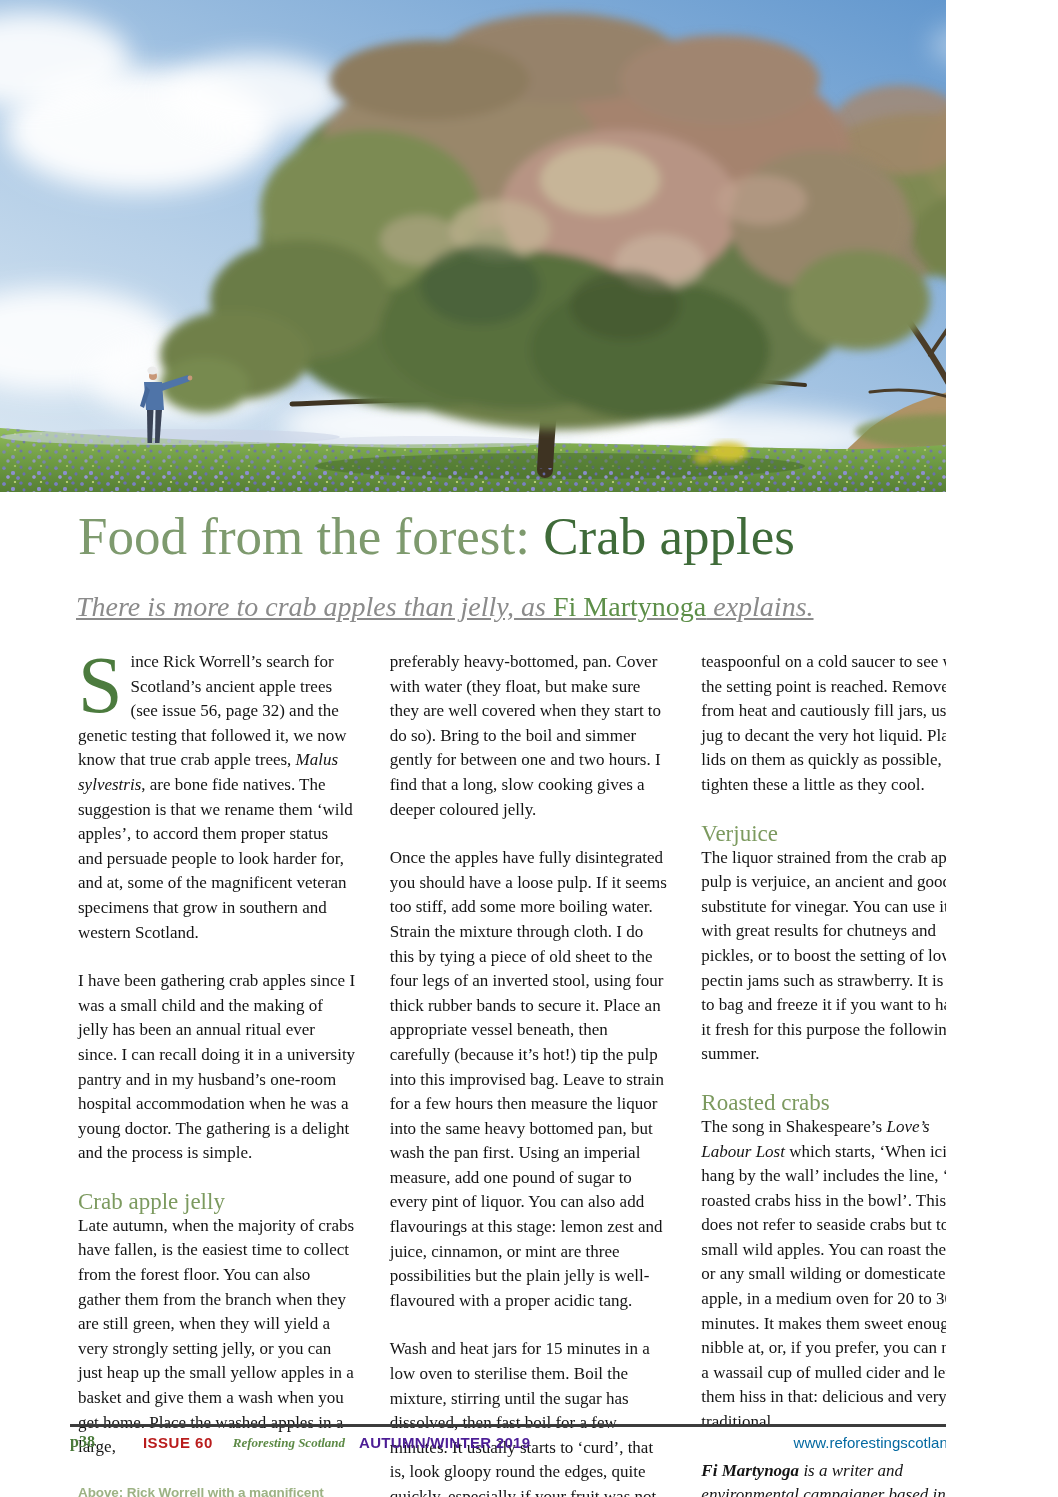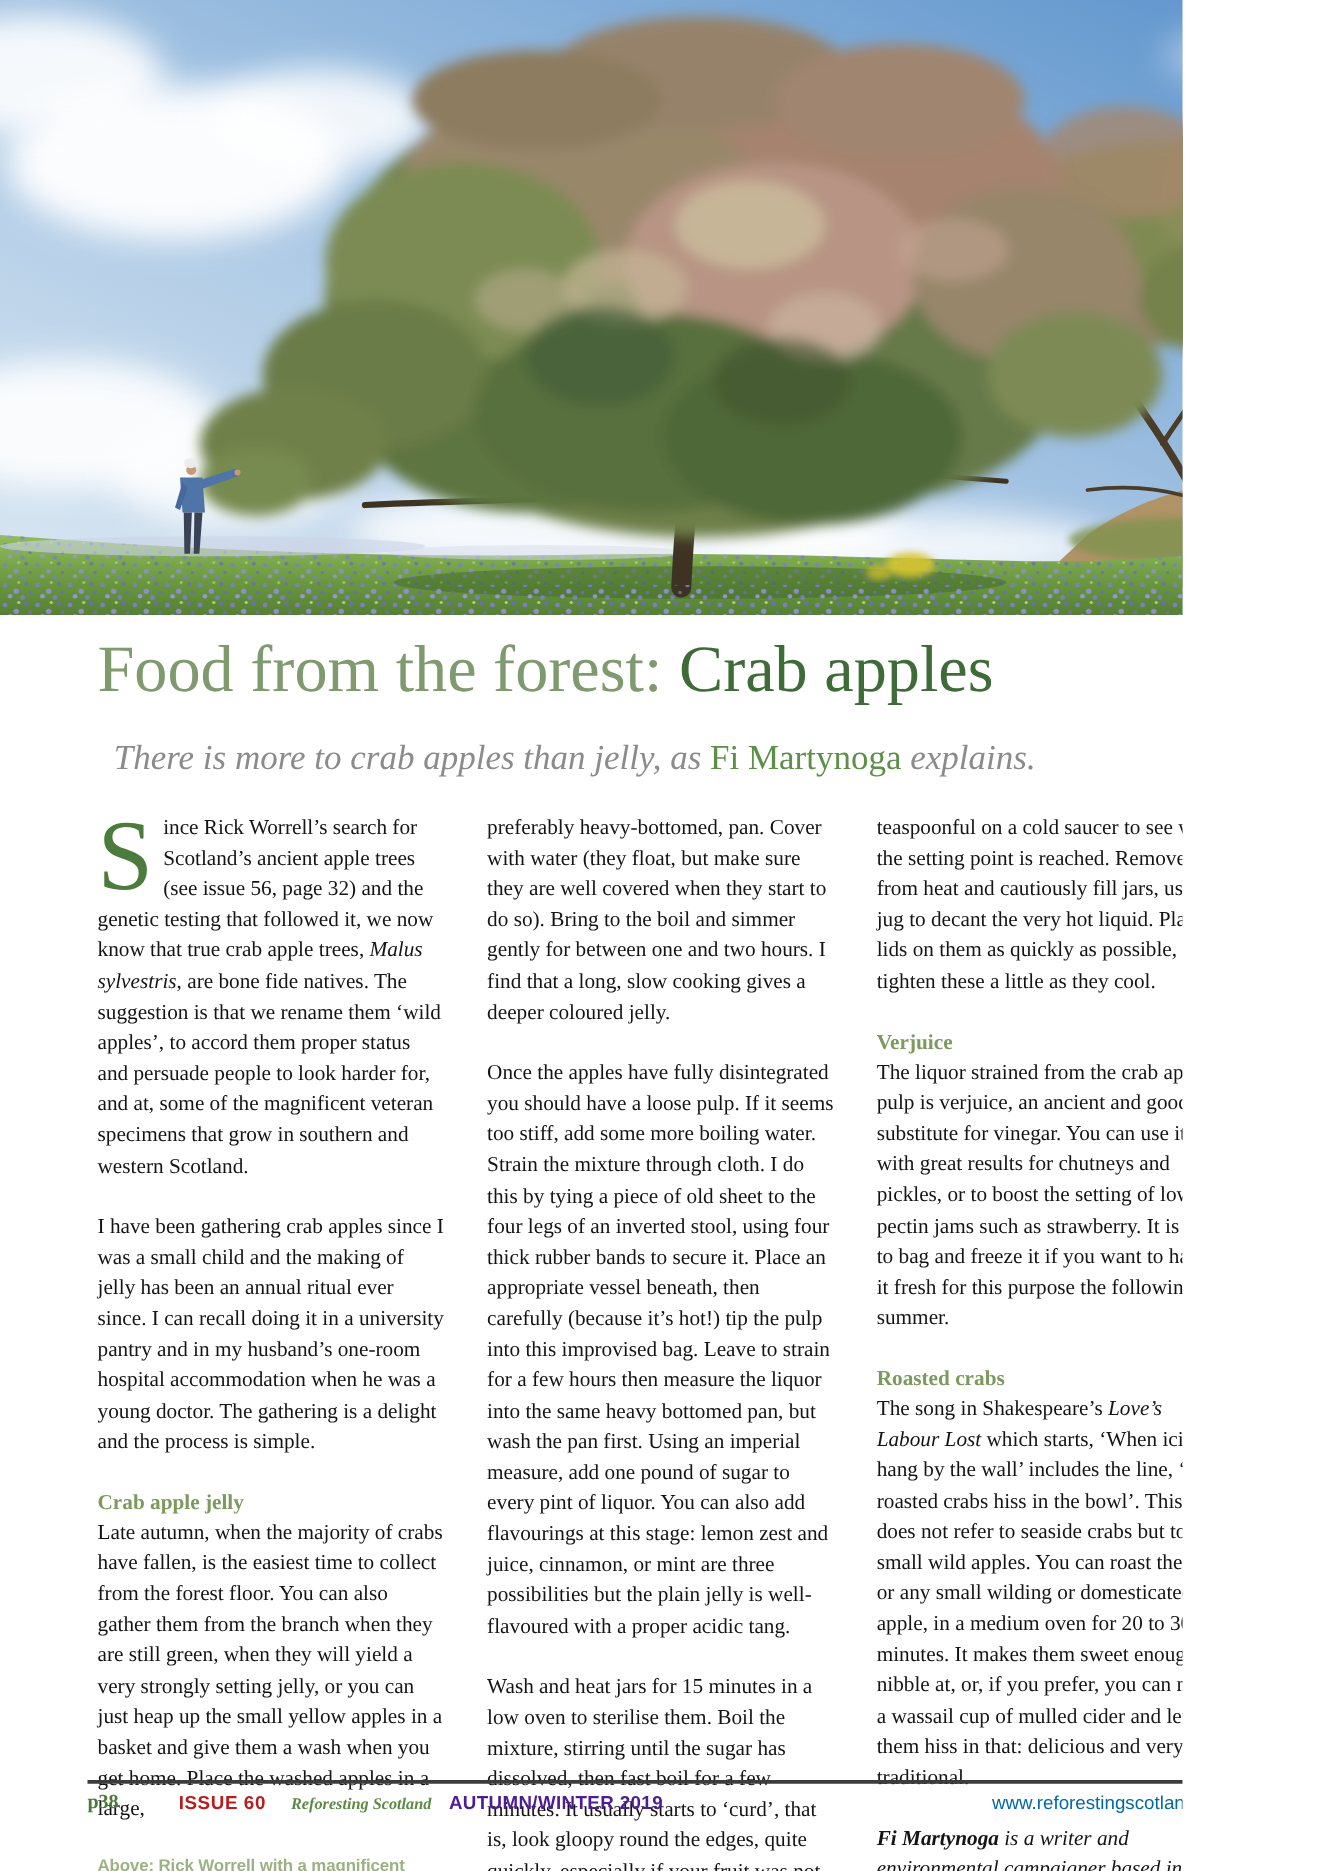--- a/index.html
+++ b/index.html
@@ -2,27 +2,27 @@
 <html><head>
 <meta charset="utf-8">
 <style>
   html,body{margin:0;padding:0;background:#ffffff;}
   .page{position:relative;width:946px;height:1497px;background:#fff;overflow:hidden;
         font-family:"Liberation Serif",serif;color:#141414;}
   .photo-wrap{position:absolute;left:0;top:0;width:1058px;height:492px;}
   .headline{position:absolute;left:78px;top:506px;font-size:53px;line-height:60px;white-space:nowrap;}
   .headline .t1{color:#7e9a6e;}
   .headline .t2{color:#3f6b39;}
-  .subtitle{position:absolute;left:91px;top:590px;font-size:28px;line-height:34px;
-            font-style:italic;color:#8b8b8b;white-space:nowrap;}
+  .subtitle{position:absolute;left:76px;top:590px;font-size:28px;line-height:34px;
+            font-style:italic;color:#8b8b8b;white-space:nowrap;text-decoration:underline;}
   .subtitle .name{font-style:normal;color:#5d8f49;}
   .columns{position:absolute;left:78px;top:650px;width:902px;display:flex;gap:33px;}
   .col{width:279px;font-size:17px;line-height:24.6px;text-align:left;}
   .col p{margin:0 0 24px 0;}
-  .col h3{margin:0 0 0 0;font-size:17px;line-height:24px;color:#7c9a5f;font-weight:bold;}
+  .col h3{margin:0 0 0 0;font-size:23px;line-height:24px;color:#7c9a5f;font-weight:normal;}
   .dropcap{float:left;font-size:80px;line-height:64px;color:#4c7b3e;padding:3px 8px 0 0;}
   .caption{font-family:"Liberation Sans",sans-serif;font-size:13.5px;line-height:18.5px;
            letter-spacing:-0.1px;color:#9db284;margin-top:20px !important;font-weight:bold;}
   .bio{font-style:italic;}
   .footer-rule{position:absolute;left:70px;top:1424px;width:912px;height:3px;background:#3c3c3c;}
   .footer{position:absolute;left:70px;top:1433px;width:912px;display:flex;align-items:flex-end;
           font-family:"Liberation Sans",sans-serif;font-size:15px;}
   .f-page{color:#4a7a3a;font-weight:bold;font-family:"Liberation Serif",serif;font-size:16px;}
   .f-issue{color:#b91c1c;font-weight:bold;margin-left:48px;letter-spacing:0.5px;}
   .f-mag{color:#5d8a46;font-family:"Liberation Serif",serif;font-style:italic;font-size:13px;

